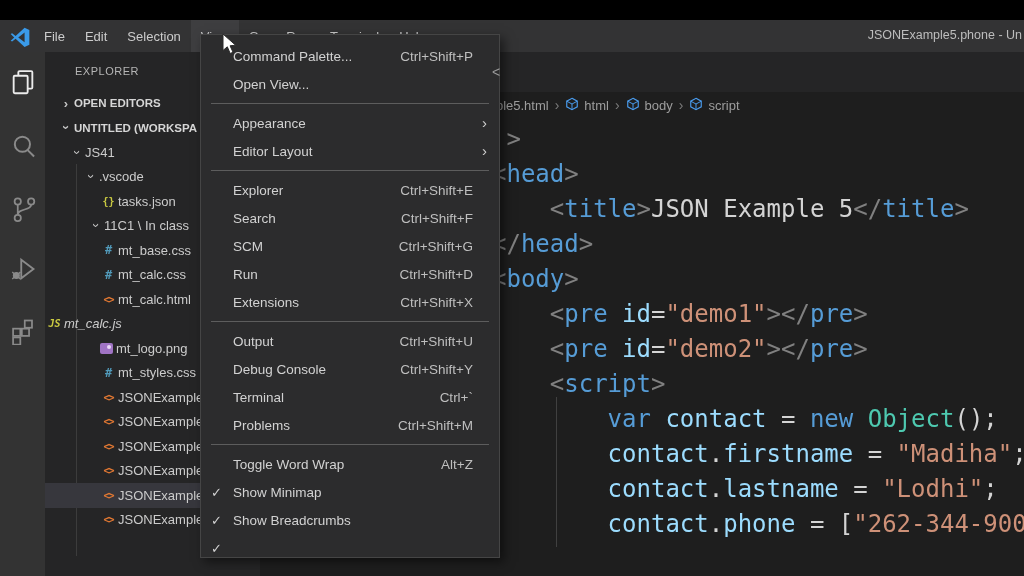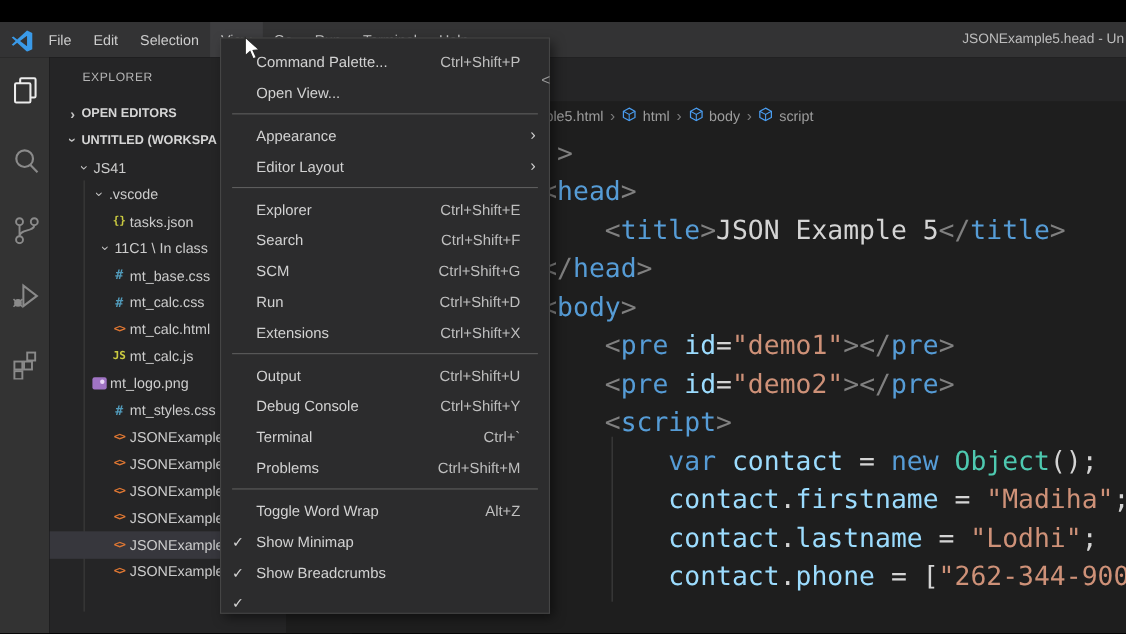--- a/index.html
+++ b/index.html
@@ -79,21 +79,21 @@
     <div class="menus">
         <div class="menu-item">File</div>
         <div class="menu-item">Edit</div>
         <div class="menu-item">Selection</div>
         <div class="menu-item active">View</div>
         <div class="menu-item">Go</div>
         <div class="menu-item">Run</div>
         <div class="menu-item">Terminal</div>
         <div class="menu-item">Help</div>
       </div>
-    <div class="win-title">JSONExample5.head - Un</div>
+    <div class="win-title">JSONExample5.phone - Un</div>
   </div>
 
   <div class="activitybar">
     <svg class="act" style="top:15px" viewBox="0 0 24 24">
       <rect x="8" y="3.5" width="12" height="15" rx="1" fill="none" stroke="#ececec" stroke-width="1.6"></rect>
       <rect x="4" y="7.5" width="12" height="15" rx="1" fill="#333333" stroke="#ececec" stroke-width="1.6"></rect>
     </svg>
     <svg class="act" style="top:80px" viewBox="0 0 24 24">
       <circle cx="11.5" cy="10.5" r="6.5" fill="none" stroke="#8a8a8a" stroke-width="1.7"></circle>
       <path d="M16 15.5 L21.5 21" stroke="#8a8a8a" stroke-width="1.7"></path>
@@ -150,25 +150,25 @@
           <span>mt_base.css</span>
         </div>
         <div class="row" style="padding-left: 54px;">
           <span class="ficon css">#</span>
           <span>mt_calc.css</span>
         </div>
         <div class="row" style="padding-left: 54px;">
           <span class="ficon html">&lt;&gt;</span>
           <span>mt_calc.html</span>
         </div>
-        <div class="row" style="padding-left: 54px;">
+        <div class="row" style=" font-style: italic;">
           <span class="ficon js">JS</span>
           <span>mt_calc.js</span>
         </div>
-        <div class="row" style="padding-left: 36px;">
+        <div class="row" style="padding-left: 52px;">
           <span class="imgbox"></span>
           <span>mt_logo.png</span>
         </div>
         <div class="row" style="padding-left: 54px;">
           <span class="ficon css">#</span>
           <span>mt_styles.css</span>
         </div>
         <div class="row" style="padding-left: 54px;">
           <span class="ficon html">&lt;&gt;</span>
           <span>JSONExample1</span>

